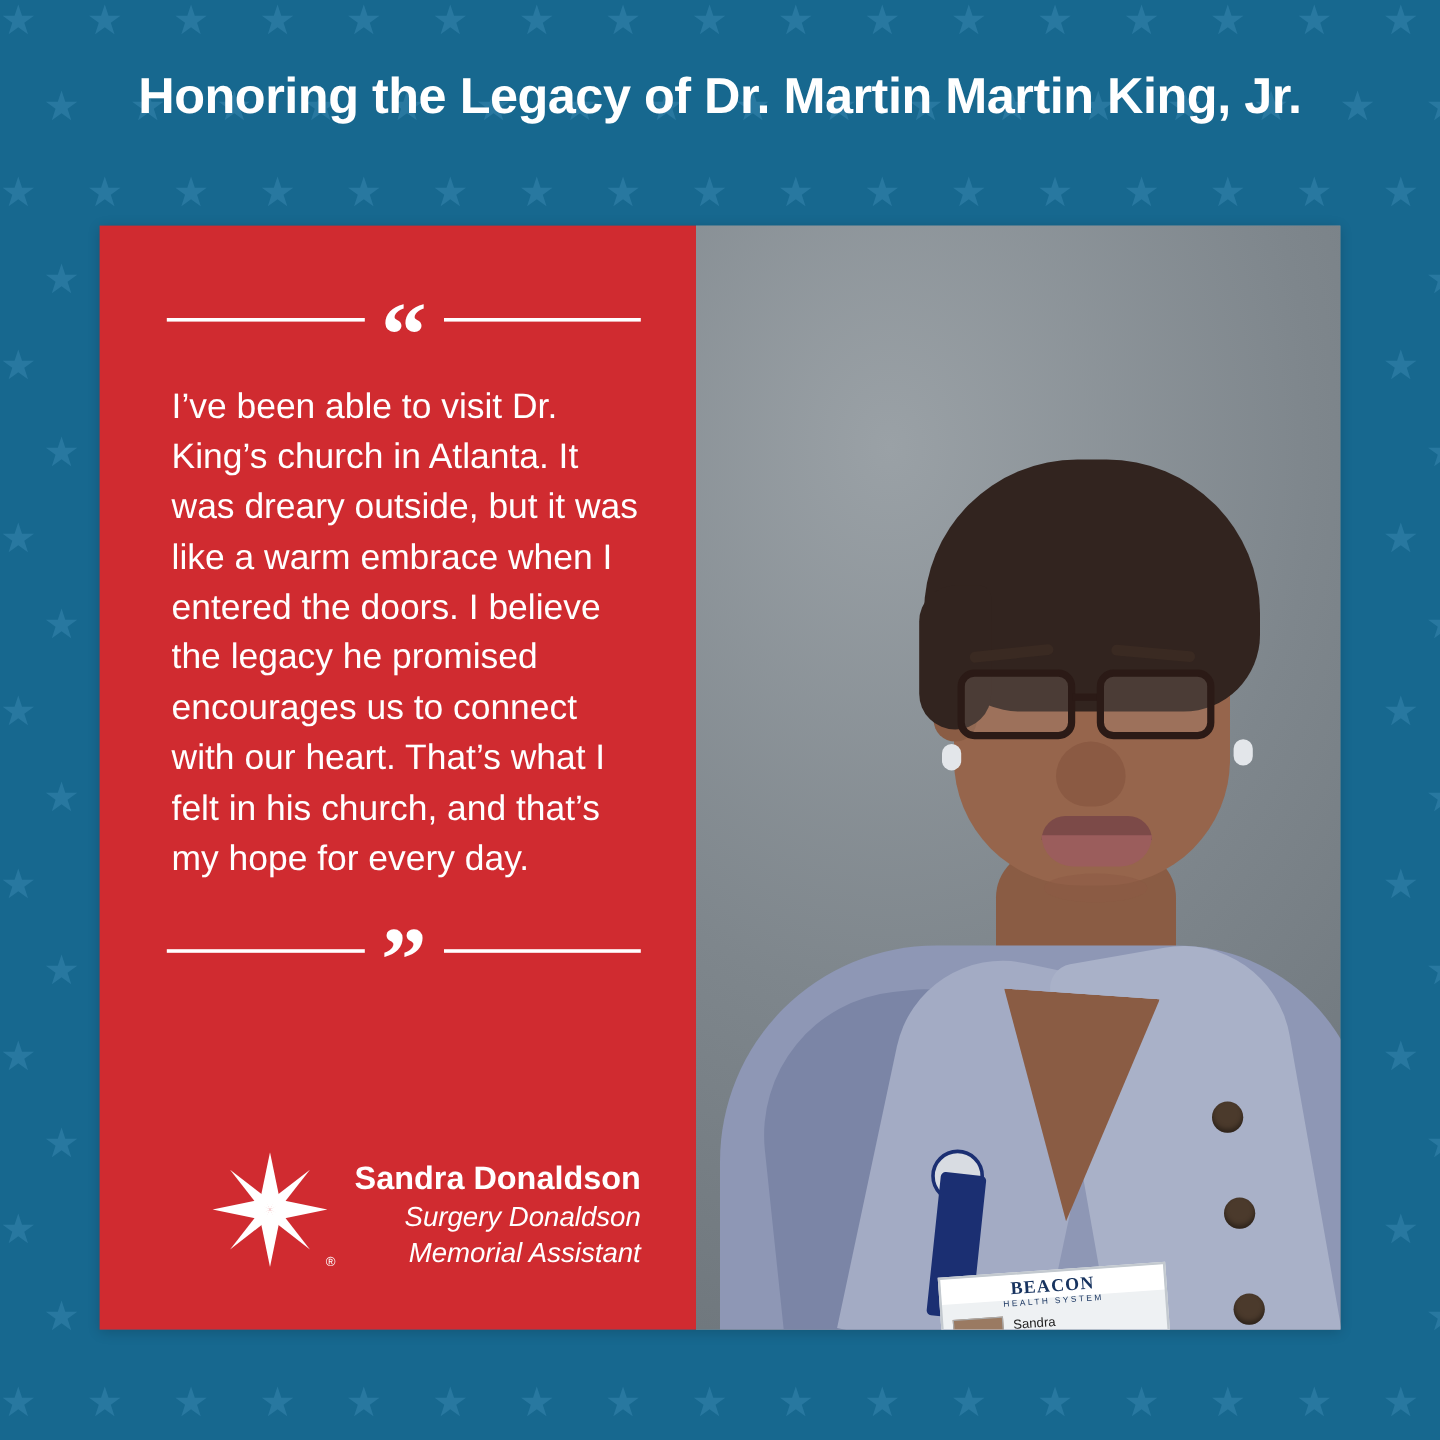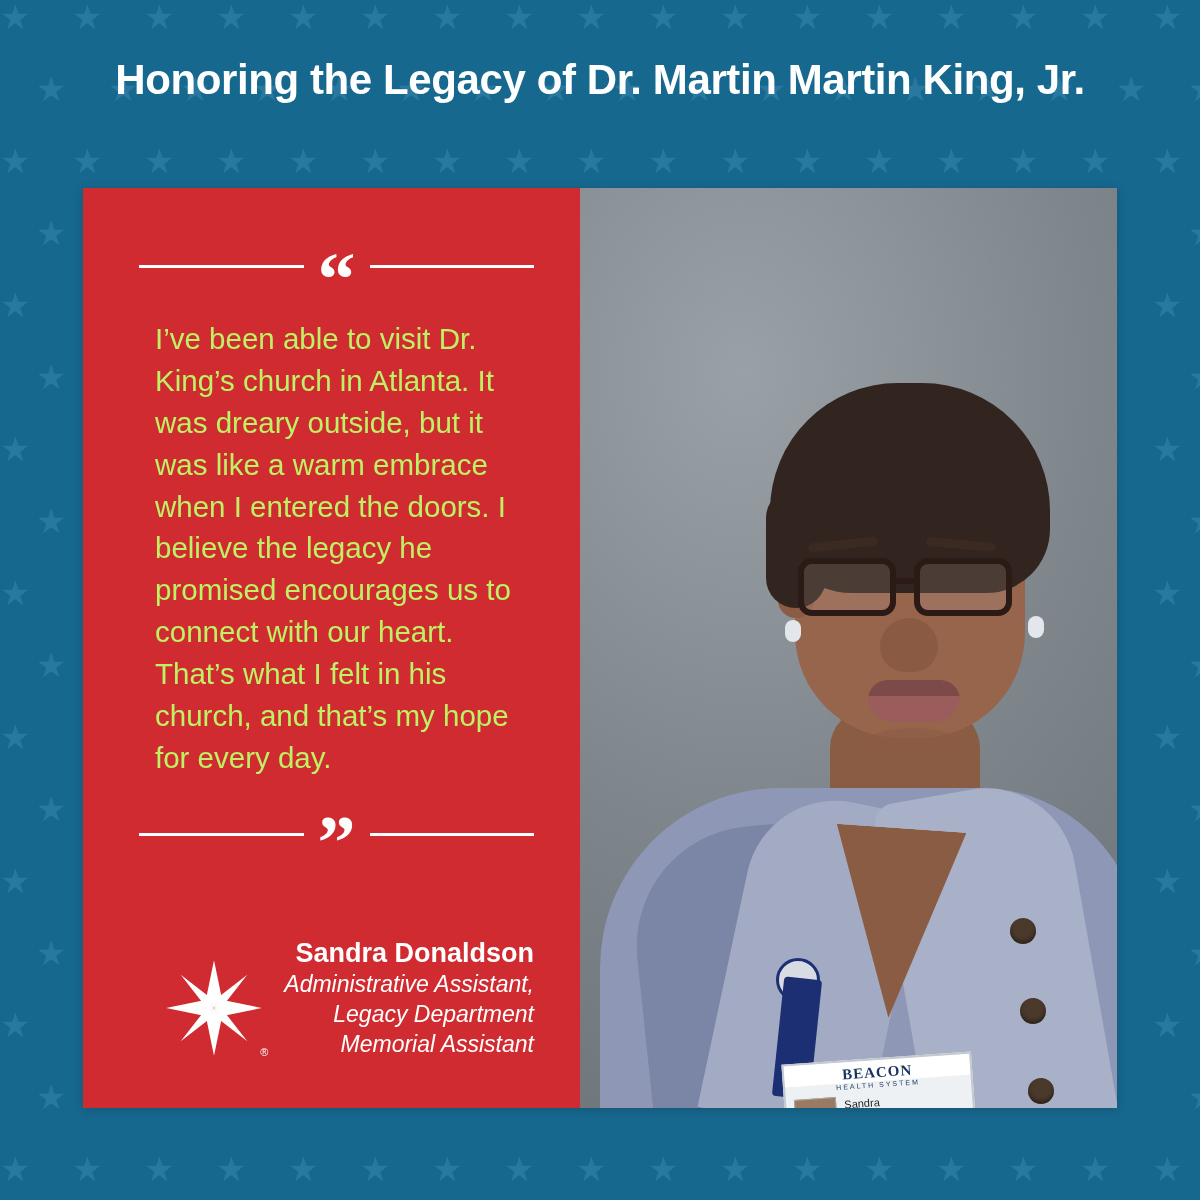--- a/index.html
+++ b/index.html
@@ -97,24 +97,24 @@
     font-family: "Liberation Serif", serif;
   }
   .rule-row .mark.open {
     transform: translateY(14px);
   }
   .rule-row .mark.close {
     transform: translateY(8px);
   }
 
   .quote-text {
-    color: #bef264;
+    color: #ffffff;
     font-size: 29.5px;
     line-height: 1.42;
-    margin: 18px 0 0 16px;
+    margin: 18px 0 0 4px;
     font-family: "Liberation Sans", sans-serif;
     font-weight: normal;
   }
 
   .rule-row.bottom {
     margin-top: 26px;
   }
 
   .attribution {
     margin-top: auto;
@@ -520,22 +520,21 @@
               <path d="M82 18 L61 45 L50 50 L55 39 Z"></path>
               <path d="M82 82 L55 61 L50 50 L61 55 Z"></path>
               <path d="M18 82 L39 55 L50 50 L45 61 Z"></path>
               <path d="M18 18 L45 39 L50 50 L39 45 Z"></path>
             </g>
           </svg>
           <span class="reg">®</span>
         </div>
         <div class="attrib-text">
           <div class="attrib-name">Sandra Donaldson</div>
-          <div class="attrib-line">Administrative Assistant,</div>
-          <div class="attrib-line">Legacy Department</div>
+          <div class="attrib-line">Surgery Donaldson</div>
           <div class="attrib-line">Memorial Assistant</div>
         </div>
       </div>
     </div>
 
     <div class="photo-panel">
       <div class="photo-bg"></div>
       <div class="subject">
         <div class="neck"></div>
         <div class="body"></div>

